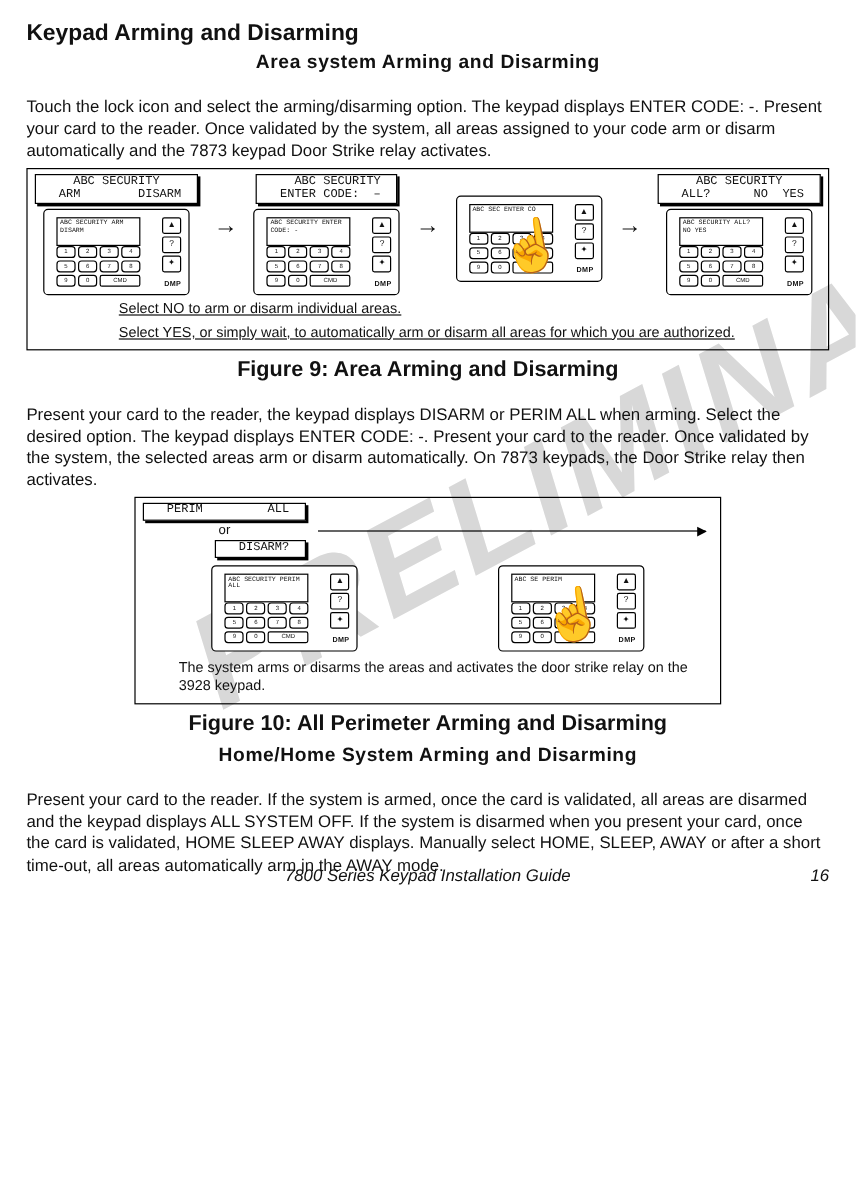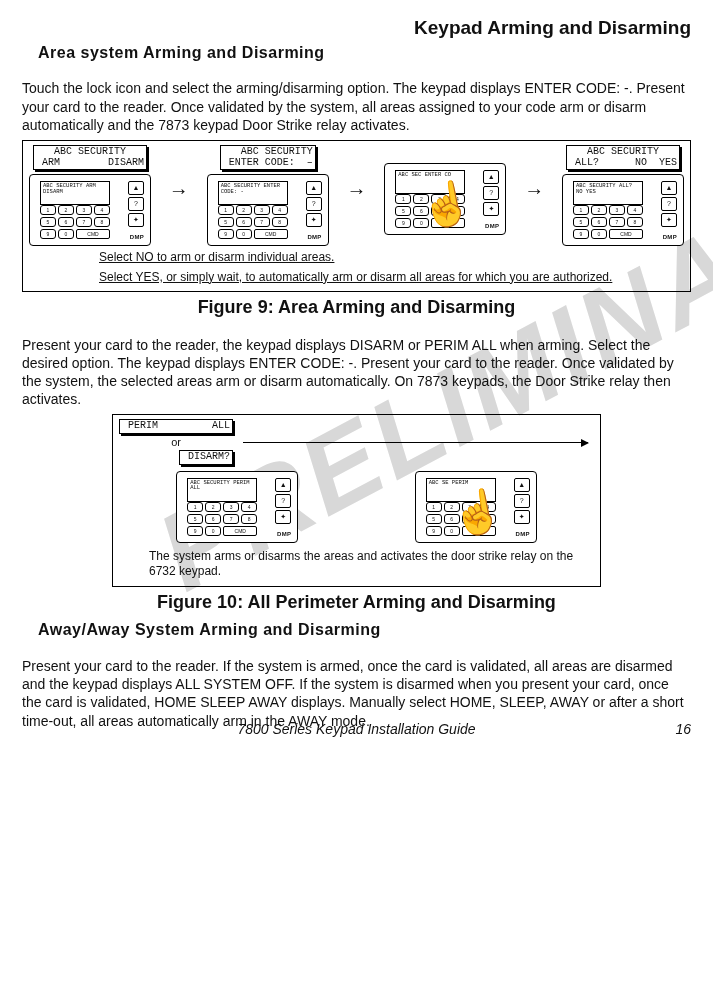--- a/index.html
+++ b/index.html
@@ -21,22 +21,22 @@
     font-weight: bold;
     color: #d8d8d8;
     transform: rotate(-28deg);
     font-style: italic;
     letter-spacing: 4px;
     pointer-events: none;
     z-index: 0;
     font-family: Arial, sans-serif;
   }
   .content { position: relative; z-index: 1; }
-  h1 { font-size: 19px; font-weight: bold; margin: 0 0 2px 0; text-align: right; }
-  h2 { font-size: 16px; font-weight: bold; margin: 0 0 2px 16px; letter-spacing: 0.5px; }
+  h1 { font-size: 19px; font-weight: bold; margin: 0 0 2px 0; }
+  h2 { font-size: 16px; font-weight: bold; margin: 0 0 2px 0; letter-spacing: 0.5px; text-align: center; }
   p { margin: 16px 0 6px 0; }
   .figure-box {
     border: 1px solid #000;
     margin: 6px 0 4px 0;
     padding: 4px 6px 6px 6px;
     position: relative;
   }
   .fig-caption { text-align: center; font-weight: bold; font-size: 18px; margin: 4px 0 6px 0; }
   .footer {
     position: absolute;
@@ -47,21 +47,21 @@
     font-style: italic;
     font-size: 14px;
   }
   .footer .pagenum { font-style: italic; position: absolute; right: 22px; }
   .lcd-callout {
     display: inline-block;
     border: 1px solid #000;
     box-shadow: 2px 2px 0 #000;
     font-family: "Courier New", monospace;
     font-size: 10px;
-    padding: 1px 2px;
+    padding: 1px 13px;
     white-space: pre;
     background: #fff;
     line-height: 1.05;
   }
   .keypad {
     width: 120px;
     height: 70px;
     border: 1px solid #000;
     border-radius: 4px;
     display: inline-block;
@@ -333,25 +333,25 @@
           </div>
       <div class="side">
             <span>▲</span>
             <span>?</span>
             <span>✦</span>
           </div>
       <div class="brand">DMP</div>
       <div class="hand">☝</div>
     </div>
   </div>
-  <div style="font-size:12px; margin-top:6px; margin-left:30px;">The system arms or disarms the areas and activates the door strike relay on the 6732 keypad.</div>
+  <div style="font-size:12px; margin-top:6px; margin-left:30px;">The system arms or disarms the areas and activates the door strike relay on the 3928 keypad.</div>
 </div>
 <div class="fig-caption">Figure 10: All Perimeter Arming and Disarming</div>
 
-<h2>Away/Away System Arming and Disarming</h2>
+<h2>Home/Home System Arming and Disarming</h2>
 <p>Present your card to the reader. If the system is armed, once the card is validated, all areas are disarmed and the keypad displays ALL SYSTEM OFF.  If the system is disarmed when you present your card, once the card is validated, HOME  SLEEP  AWAY displays. Manually select HOME, SLEEP, AWAY or after a short time-out, all areas automatically arm in the AWAY mode.</p>
 
 </div>
 
 <div class="footer">
   <span>7800 Series Keypad Installation Guide</span>
   <span class="pagenum">16</span>
 </div>
 
 </body></html>

